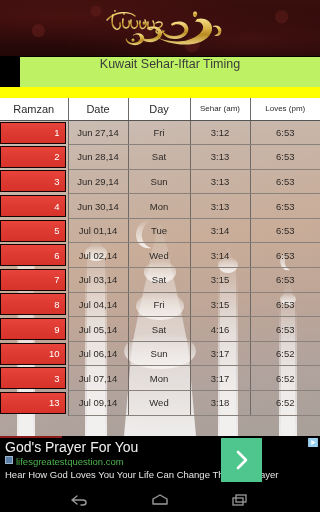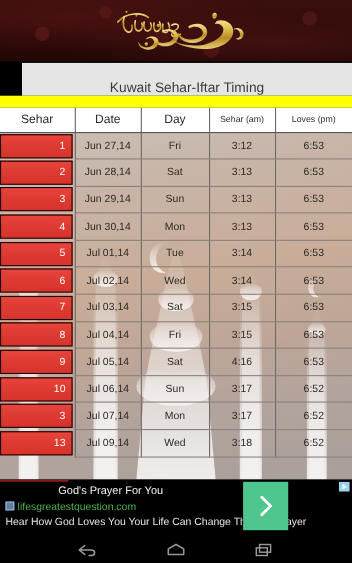--- a/index.html
+++ b/index.html
@@ -35,22 +35,22 @@
   }
   .logo-wrap{
     position:absolute; left:0; right:0; top:0; bottom:0;
     display:flex; align-items:center; justify-content:center;
   }
   .logo-svg{ display:block; }
 
   
   .titlebar{
     height:30px;
-    background:#e5e5e5;
-    display:flex; align-items:flex-end; justify-content:center;
+    background:#bef264;
+    display:flex; align-items:flex-start; justify-content:center;
     color:#3b3b3b;
     font-size:12.5px;
     margin-left:20px;
   }
 
   
   .yellowbar{
     height:11px;
     background:#ffff00;
   }
@@ -132,24 +132,23 @@
   }
   .ad-top-rule{
     position:absolute; left:0; top:0; width:62px; height:2px;
     background:#8a1b1b;
   }
   .ad-text{
     position:absolute; left:5px; top:3px; right:105px;
   }
   .ad-title{
     color:#f2f2f2;
-    font-size:10px;
+    font-size:14px;
     line-height:16px;
     white-space:nowrap;
-    margin-left:48px;
   }
   .ad-url-row{
     display:flex; align-items:flex-start; gap:3px;
     margin-top:1px;
   }
   .ad-favicon{
     width:8px; height:8px;
     background:#5b7fa6;
     border:1px solid #9ab4cc;
     flex:0 0 auto;
@@ -288,21 +287,21 @@
   <table class="grid">
     <colgroup>
       <col class="col-ramzan">
         <col class="col-date">
         <col class="col-day">
       <col class="col-sehar">
         <col class="col-iftar">
     </colgroup>
     <thead>
       <tr>
-        <th>Sehar</th>
+        <th>Ramzan</th>
         <th>Date</th>
         <th>Day</th>
         <th class="small">Sehar (am)</th>
         <th class="small">Loves (pm)</th>
       </tr>
     </thead>
     <tbody id="tbody">
         <tr>
           <td class="ramzan-cell">
             <div class="badge">1</div>

